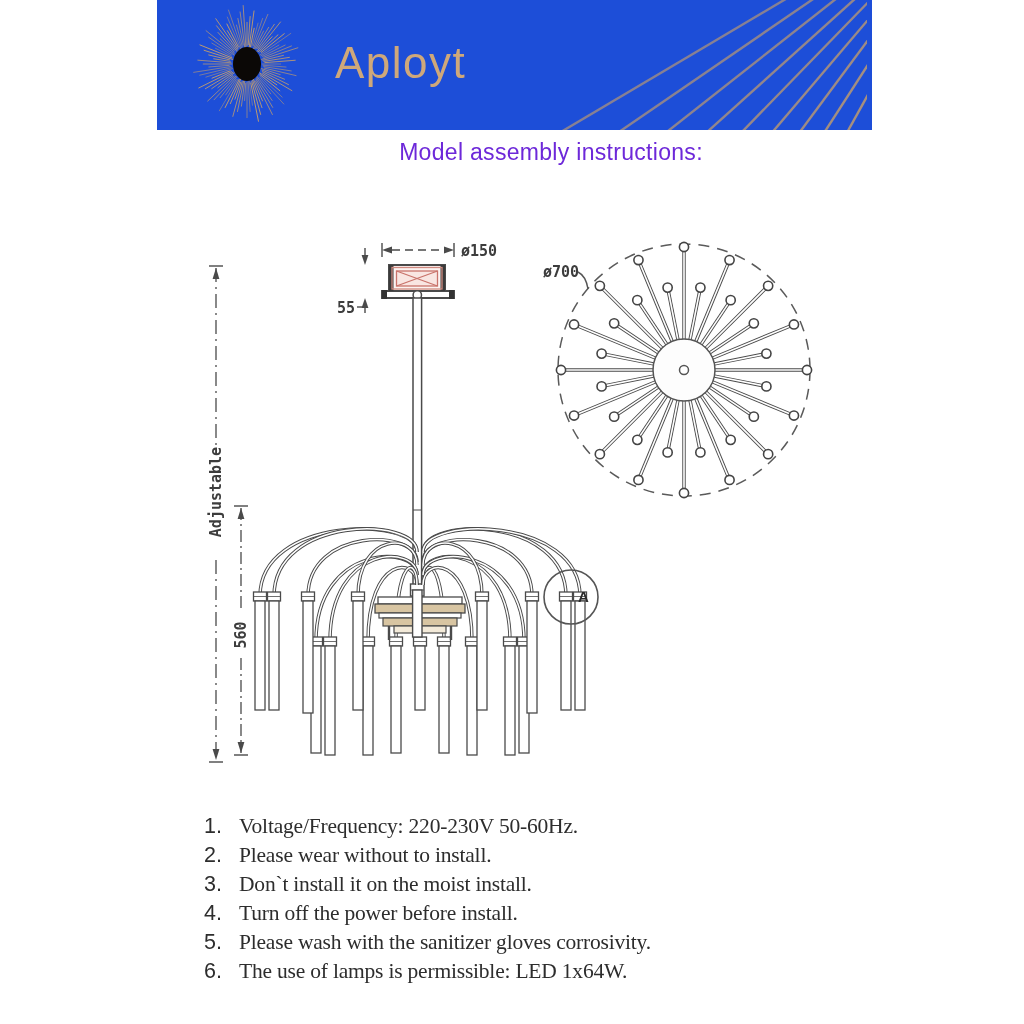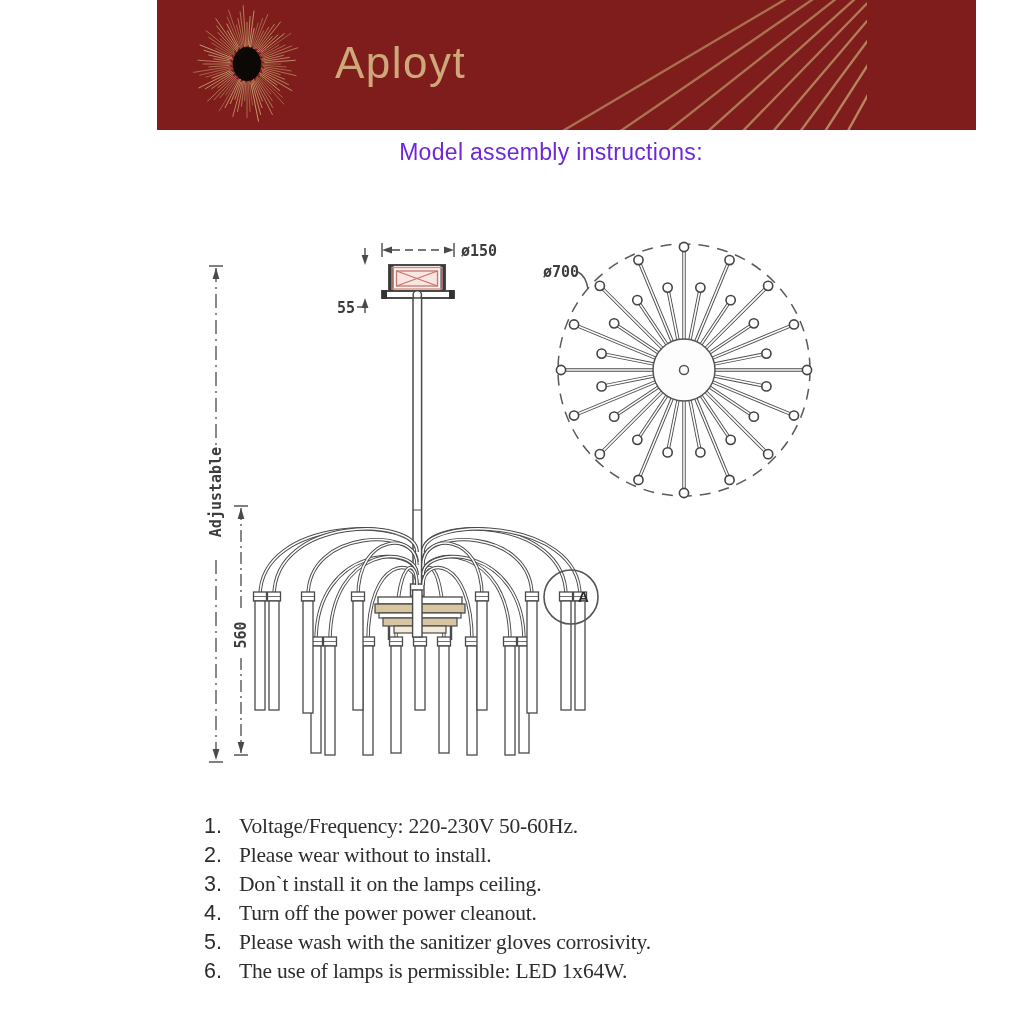--- a/index.html
+++ b/index.html
@@ -2,22 +2,22 @@
 <html><head>
 <meta charset="utf-8">
 <style>
   html,body{margin:0;padding:0;}
   body{
     width:1024px;height:1024px;position:relative;overflow:hidden;
     background:#ffffff;
     font-family:"Liberation Sans", sans-serif;
   }
   .banner{
-    position:absolute;left:157px;top:0;width:819px;height:130px;
-    background:#7f1d1d;overflow:hidden;
+    position:absolute;left:157px;top:0;width:715px;height:130px;
+    background:#1d4ed8;overflow:hidden;
   }
   .banner svg{position:absolute;left:0;top:0;}
   .brand{
     position:absolute;left:178px;top:50%;transform:translateY(-54%);
     font-size:44px;font-weight:400;letter-spacing:1.5px;color:#cfa87a;
     font-family:"Liberation Sans", sans-serif;
   }
   .title-block{
     position:absolute;left:0;top:138px;width:1024px;text-align:center;
     color:#6d28d9;font-size:23px;line-height:28px;letter-spacing:.3px;padding-left:39px;
@@ -418,25 +418,25 @@
     <div class="row">
       <span class="num">1.</span>
       <span class="txt">Voltage/Frequency: 220-230V 50-60Hz.</span>
     </div>
     <div class="row">
       <span class="num">2.</span>
       <span class="txt">Please wear without to install.</span>
     </div>
     <div class="row">
       <span class="num">3.</span>
-      <span class="txt">Don`t install it on the lamps ceiling.</span>
+      <span class="txt">Don`t install it on the moist install.</span>
     </div>
     <div class="row">
       <span class="num">4.</span>
-      <span class="txt">Turn off the power power cleanout.</span>
+      <span class="txt">Turn off the power before install.</span>
     </div>
     <div class="row">
       <span class="num">5.</span>
       <span class="txt">Please wash with the sanitizer gloves corrosivity.</span>
     </div>
     <div class="row">
       <span class="num">6.</span>
       <span class="txt">The use of lamps is permissible: LED 1x64W.</span>
     </div>
   </div>

